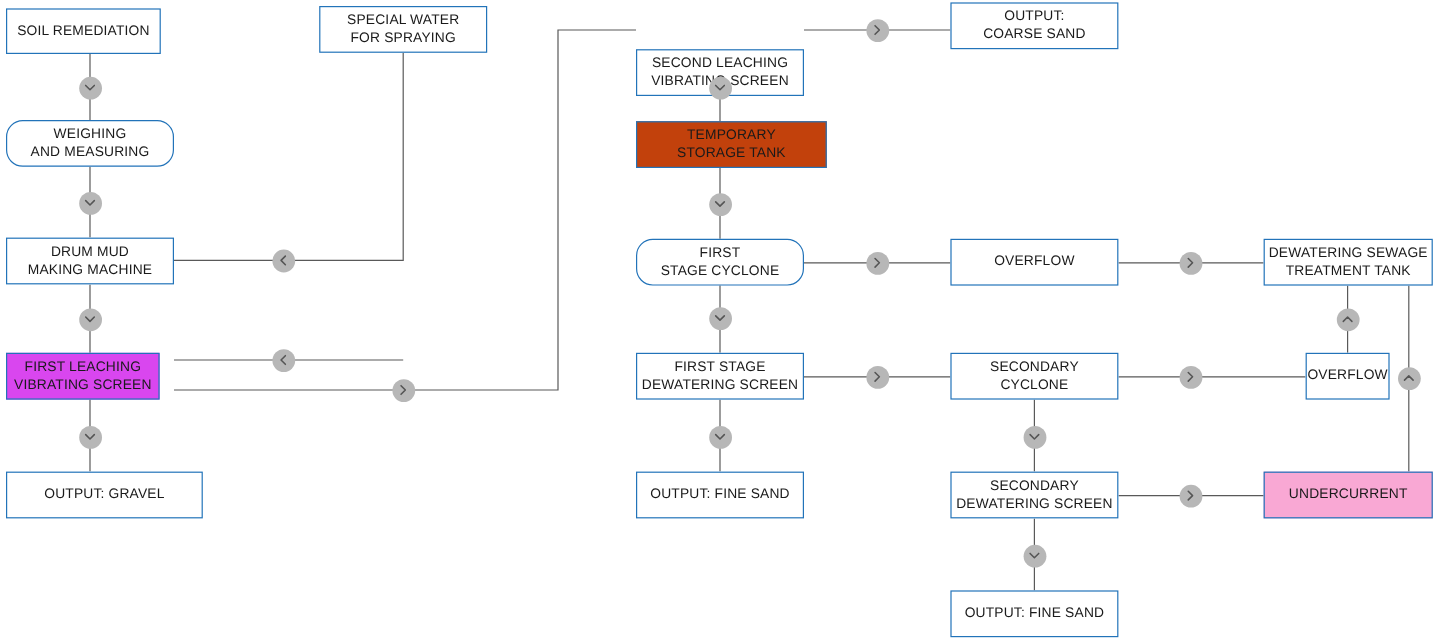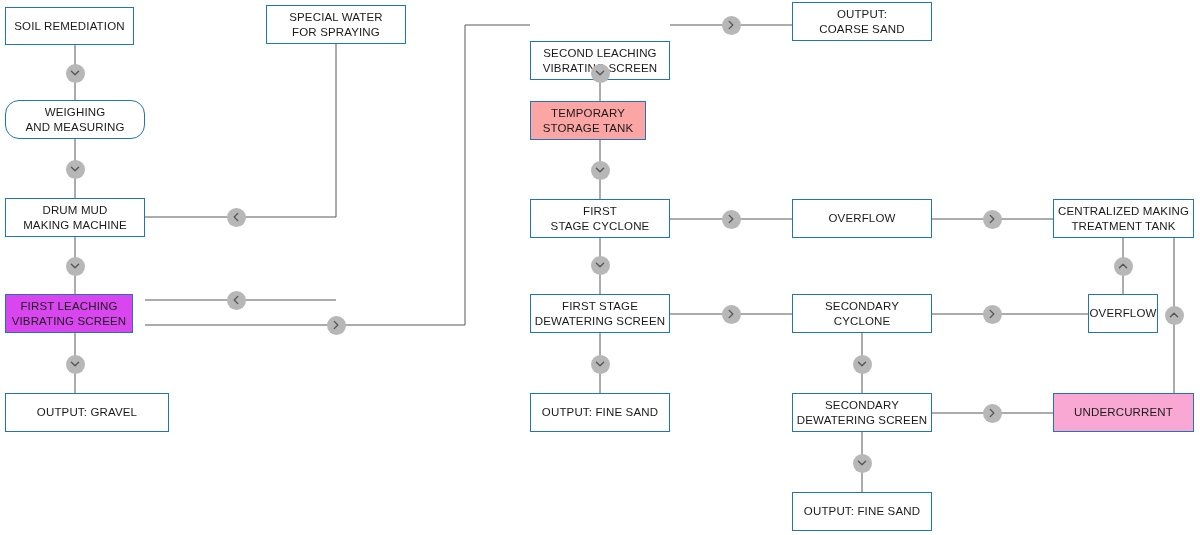--- a/index.html
+++ b/index.html
@@ -63,28 +63,28 @@
   <div id="nodes">
       <div class="node" style="left: 5px; top: 7px; width: 129px; height: 38px; border-color: rgb(34, 115, 185); background: rgb(255, 255, 255); color: rgb(26, 26, 26);"><span>SOIL REMEDIATION</span></div>
       <div class="node" style="left: 266px; top: 5px; width: 140px; height: 39px; border-color: rgb(34, 115, 185); background: rgb(255, 255, 255); color: rgb(26, 26, 26);"><span>SPECIAL WATER
 FOR SPRAYING</span></div>
       <div class="node" style="left: 530px; top: 5px; width: 140px; height: 39px; border-color: rgb(34, 115, 185); background: rgb(255, 255, 255); color: rgb(26, 26, 26); margin-top: 36px;"><span>SECOND LEACHING
 VIBRATING SCREEN</span></div>
       <div class="node" style="left: 792px; top: 2px; width: 140px; height: 39px; border-color: rgb(34, 115, 185); background: rgb(255, 255, 255); color: rgb(26, 26, 26);"><span>OUTPUT:
 COARSE SAND</span></div>
       <div class="node" style="left: 5px; top: 100px; width: 140px; height: 39px; border-color: rgb(34, 115, 185); background: rgb(255, 255, 255); color: rgb(26, 26, 26); border-radius: 14px;"><span>WEIGHING
 AND MEASURING</span></div>
-      <div class="node" style="left: 530px; top: 101px; width: 116px; height: 39px; border-color: rgb(34, 115, 185); background: #fca5a5; color: rgb(26, 26, 26);"><span>TEMPORARY
+      <div class="node" style="left: 530px; top: 101px; width: 159px; height: 39px; border-color: rgb(34, 115, 185); background: #c2410c; color: rgb(26, 26, 26);"><span>TEMPORARY
 STORAGE TANK</span></div>
       <div class="node" style="left: 5px; top: 198px; width: 140px; height: 39px; border-color: rgb(34, 115, 185); background: rgb(255, 255, 255); color: rgb(26, 26, 26);"><span>DRUM MUD
 MAKING MACHINE</span></div>
-      <div class="node" style="left: 530px; top: 199px; width: 140px; height: 39px; border-color: rgb(34, 115, 185); background: rgb(255, 255, 255); color: rgb(26, 26, 26);"><span>FIRST
+      <div class="node" style="left: 530px; top: 199px; width: 140px; height: 39px; border-color: rgb(34, 115, 185); background: rgb(255, 255, 255); color: rgb(26, 26, 26); border-radius: 14px;"><span>FIRST
 STAGE CYCLONE</span></div>
       <div class="node" style="left: 792px; top: 199px; width: 140px; height: 39px; border-color: rgb(34, 115, 185); background: rgb(255, 255, 255); color: rgb(26, 26, 26);"><span>OVERFLOW</span></div>
-      <div class="node" style="left: 1053px; top: 199px; width: 141px; height: 39px; border-color: rgb(34, 115, 185); background: rgb(255, 255, 255); color: rgb(26, 26, 26);"><span>CENTRALIZED MAKING
+      <div class="node" style="left: 1053px; top: 199px; width: 141px; height: 39px; border-color: rgb(34, 115, 185); background: rgb(255, 255, 255); color: rgb(26, 26, 26);"><span>DEWATERING SEWAGE
 TREATMENT TANK</span></div>
       <div class="node" style="left: 5px; top: 294px; width: 128px; height: 39px; border-color: rgb(34, 115, 185); background: #d946ef; color: rgb(26, 26, 26);"><span>FIRST LEACHING
 VIBRATING SCREEN</span></div>
       <div class="node" style="left: 530px; top: 294px; width: 140px; height: 39px; border-color: rgb(34, 115, 185); background: rgb(255, 255, 255); color: rgb(26, 26, 26);"><span>FIRST STAGE
 DEWATERING SCREEN</span></div>
       <div class="node" style="left: 792px; top: 294px; width: 140px; height: 39px; border-color: rgb(34, 115, 185); background: rgb(255, 255, 255); color: rgb(26, 26, 26);"><span>SECONDARY
 CYCLONE</span></div>
       <div class="node" style="left: 1088px; top: 294px; width: 70px; height: 39px; border-color: rgb(34, 115, 185); background: rgb(255, 255, 255); color: rgb(26, 26, 26);"><span>OVERFLOW</span></div>
       <div class="node" style="left: 5px; top: 393px; width: 164px; height: 39px; border-color: rgb(34, 115, 185); background: rgb(255, 255, 255); color: rgb(26, 26, 26);"><span>OUTPUT: GRAVEL</span></div>
       <div class="node" style="left: 530px; top: 393px; width: 140px; height: 39px; border-color: rgb(34, 115, 185); background: rgb(255, 255, 255); color: rgb(26, 26, 26);"><span>OUTPUT: FINE SAND</span></div>

